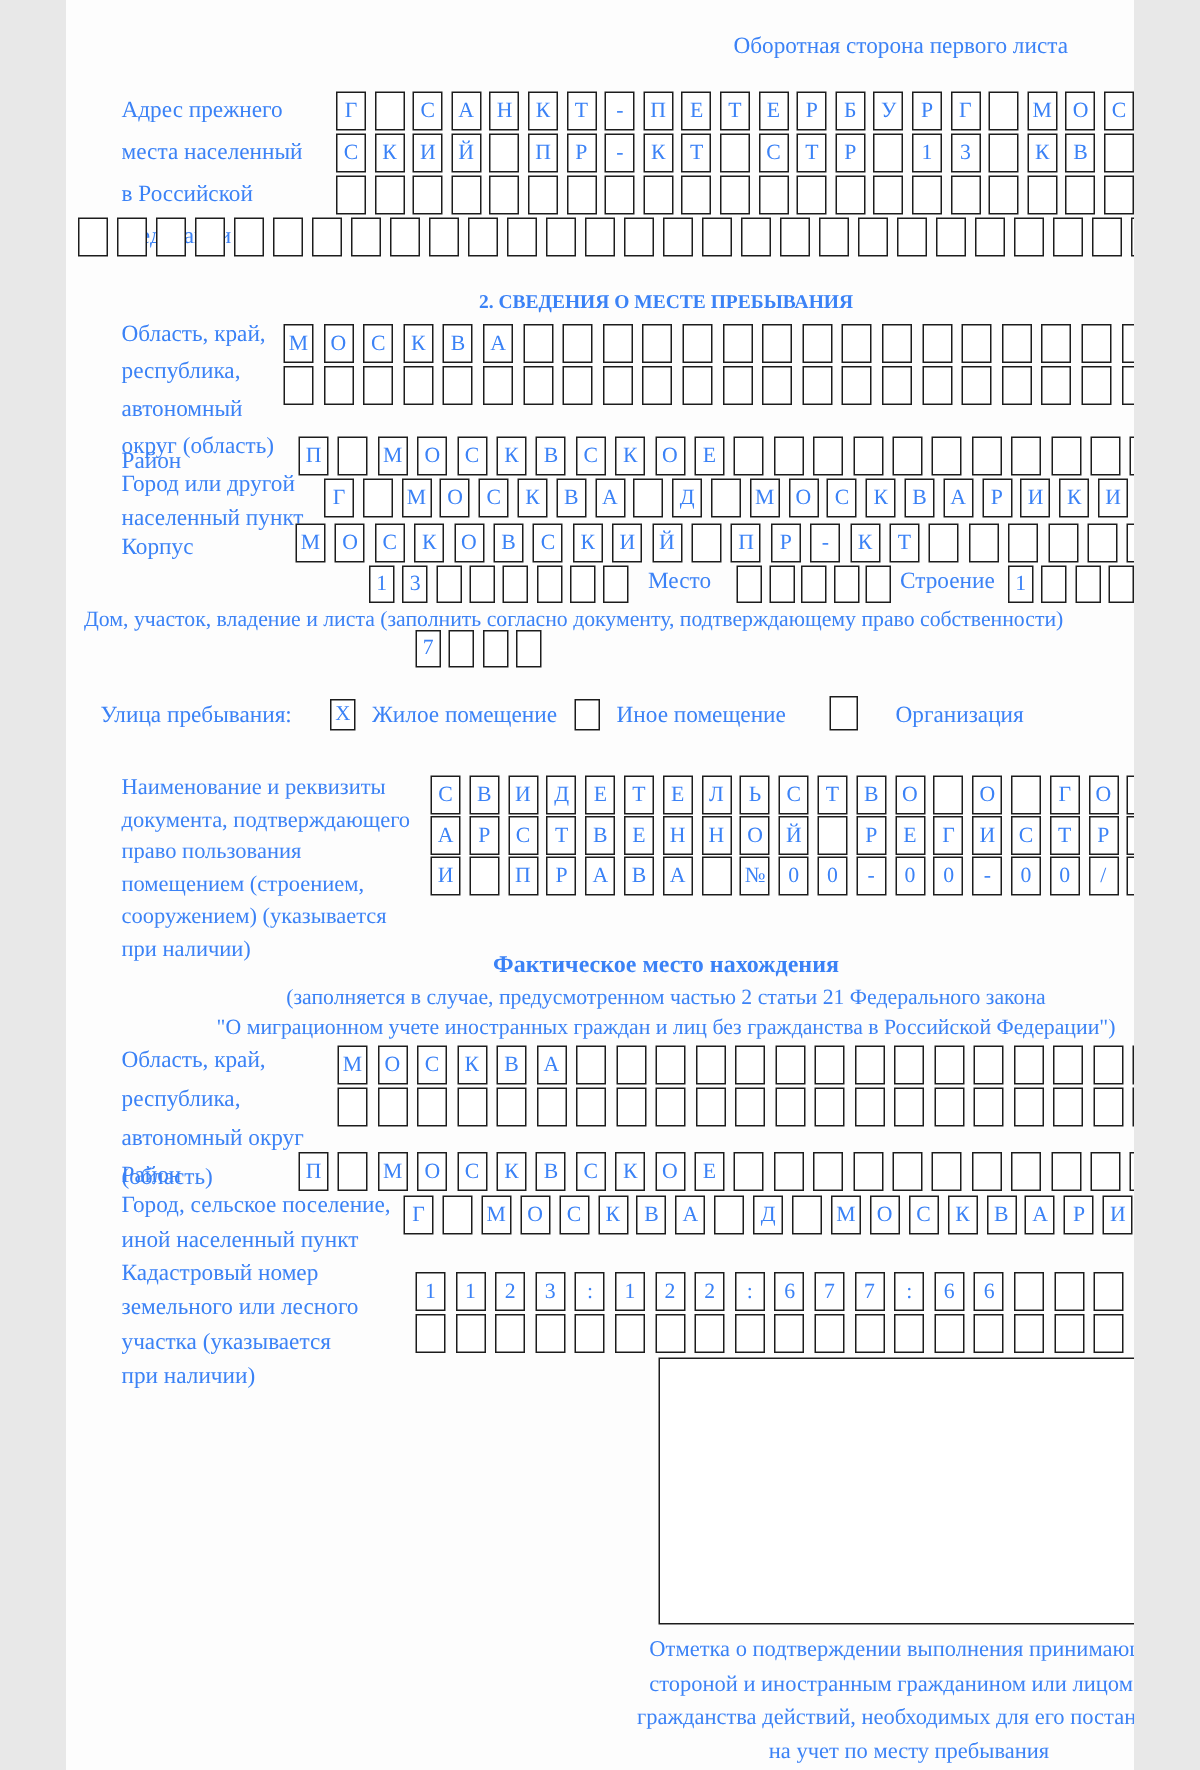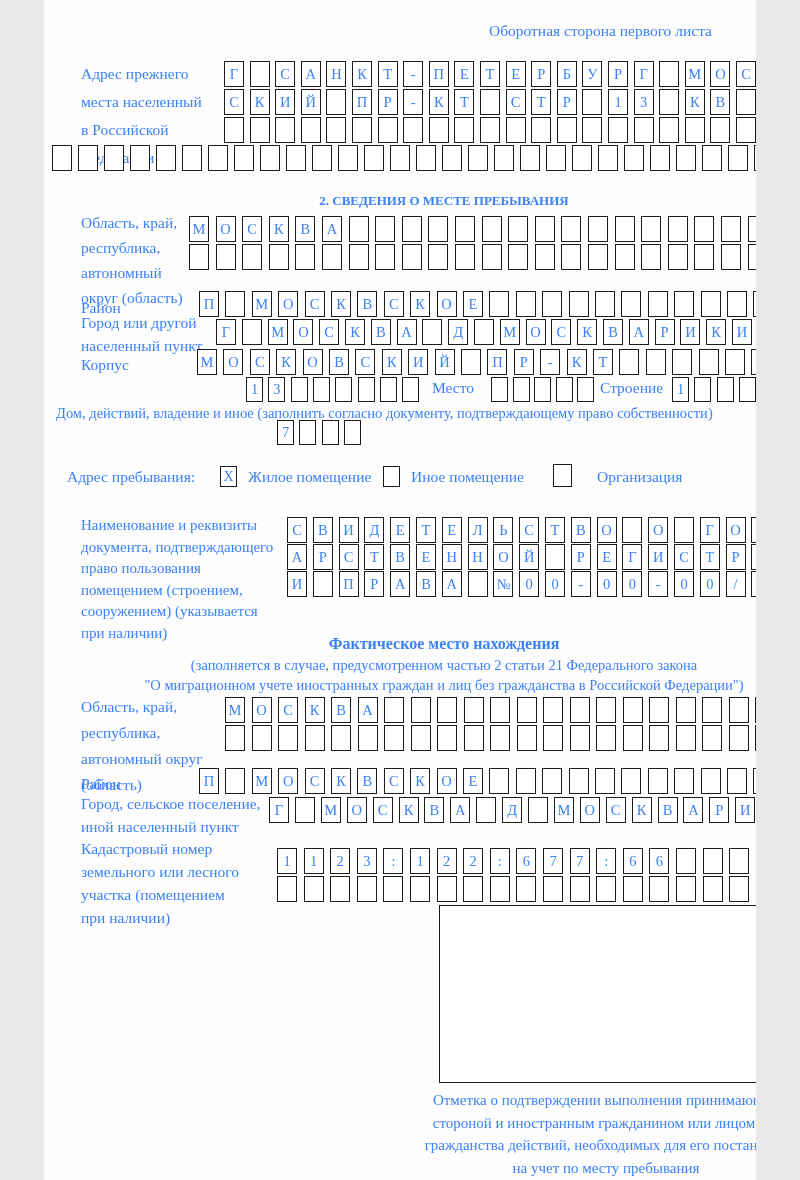--- a/index.html
+++ b/index.html
@@ -304,30 +304,30 @@
       <span class="cell" style="left: 64.8px; width: 17px; height: 25px;"></span>
       <span class="cell" style="left: 86.4px; width: 17px; height: 25px;"></span>
     </div>
   <div class="abs" style="left:556px;top:379px;font-size:15.5px;">Строение</div>
   <div class="grid" style="left: 628px; top: 377px; height: 25px;">
       <span class="cell" style="left: 0px; width: 17px; height: 25px;">1</span>
       <span class="cell" style="left: 22.3px; width: 17px; height: 25px;"></span>
       <span class="cell" style="left: 44.6px; width: 17px; height: 25px;"></span>
       <span class="cell" style="left: 66.9px; width: 17px; height: 25px;"></span>
     </div>
-  <div class="cap" style="left:12px;top:405px;">Дом, действий, владение и иное (заполнить согласно документу, подтверждающему право собственности)</div>
+  <div class="cap" style="left:12px;top:405px;">Дом, участок, владение и листа (заполнить согласно документу, подтверждающему право собственности)</div>
 
   <div class="grid" style="left: 233px; top: 420px; height: 25px;">
       <span class="cell" style="left: 0px; width: 17px; height: 25px;">7</span>
       <span class="cell" style="left: 22.3px; width: 17px; height: 25px;"></span>
       <span class="cell" style="left: 44.6px; width: 17px; height: 25px;"></span>
       <span class="cell" style="left: 66.9px; width: 17px; height: 25px;"></span>
     </div>
 
-  <div class="abs" style="left:23px;top:468px;font-size:15.5px;">Адрес пребывания:</div>
+  <div class="abs" style="left:23px;top:468px;font-size:15.5px;">Улица пребывания:</div>
   <div class="chk" style="left:176px;top:466px;width:17px;height:21px;">X</div>
   <div class="abs" style="left:204px;top:468px;font-size:15.5px;">Жилое помещение</div>
   <div class="chk" style="left:339px;top:466px;width:17px;height:21px;"></div>
   <div class="abs" style="left:367px;top:468px;font-size:15.5px;">Иное помещение</div>
   <div class="chk" style="left:509px;top:464px;width:19px;height:23px;"></div>
   <div class="abs" style="left:553px;top:468px;font-size:15.5px;">Организация</div>
 
   <div class="lbl" style="left:37px;top:515px;font-size:15px;line-height:21.5px;">Наименование и реквизиты
 документа, подтверждающего
 право пользования
@@ -513,21 +513,21 @@
       <span class="cell" style="left: 414.4px; width: 20px; height: 26px;">А</span>
       <span class="cell" style="left: 440.3px; width: 20px; height: 26px;">Р</span>
       <span class="cell" style="left: 466.2px; width: 20px; height: 26px;">И</span>
       <span class="cell" style="left: 492.1px; width: 20px; height: 26px;">К</span>
       <span class="cell" style="left: 518px; width: 20px; height: 26px;">И</span>
       <span class="cell" style="left: 543.9px; width: 20px; height: 26px;"></span>
     </div>
 
   <div class="lbl" style="left:37px;top:837px;line-height:23px;">Кадастровый номер
 земельного или лесного
-участка (помещением
+участка (указывается
 при наличии)</div>
   <div class="grid" style="left: 233px; top: 848px; height: 26px;">
       <span class="cell" style="left: 0px; width: 20px; height: 26px;">1</span>
       <span class="cell" style="left: 26.6px; width: 20px; height: 26px;">1</span>
       <span class="cell" style="left: 53.2px; width: 20px; height: 26px;">2</span>
       <span class="cell" style="left: 79.8px; width: 20px; height: 26px;">3</span>
       <span class="cell" style="left: 106.4px; width: 20px; height: 26px;">:</span>
       <span class="cell" style="left: 133px; width: 20px; height: 26px;">1</span>
       <span class="cell" style="left: 159.6px; width: 20px; height: 26px;">2</span>
       <span class="cell" style="left: 186.2px; width: 20px; height: 26px;">2</span>

